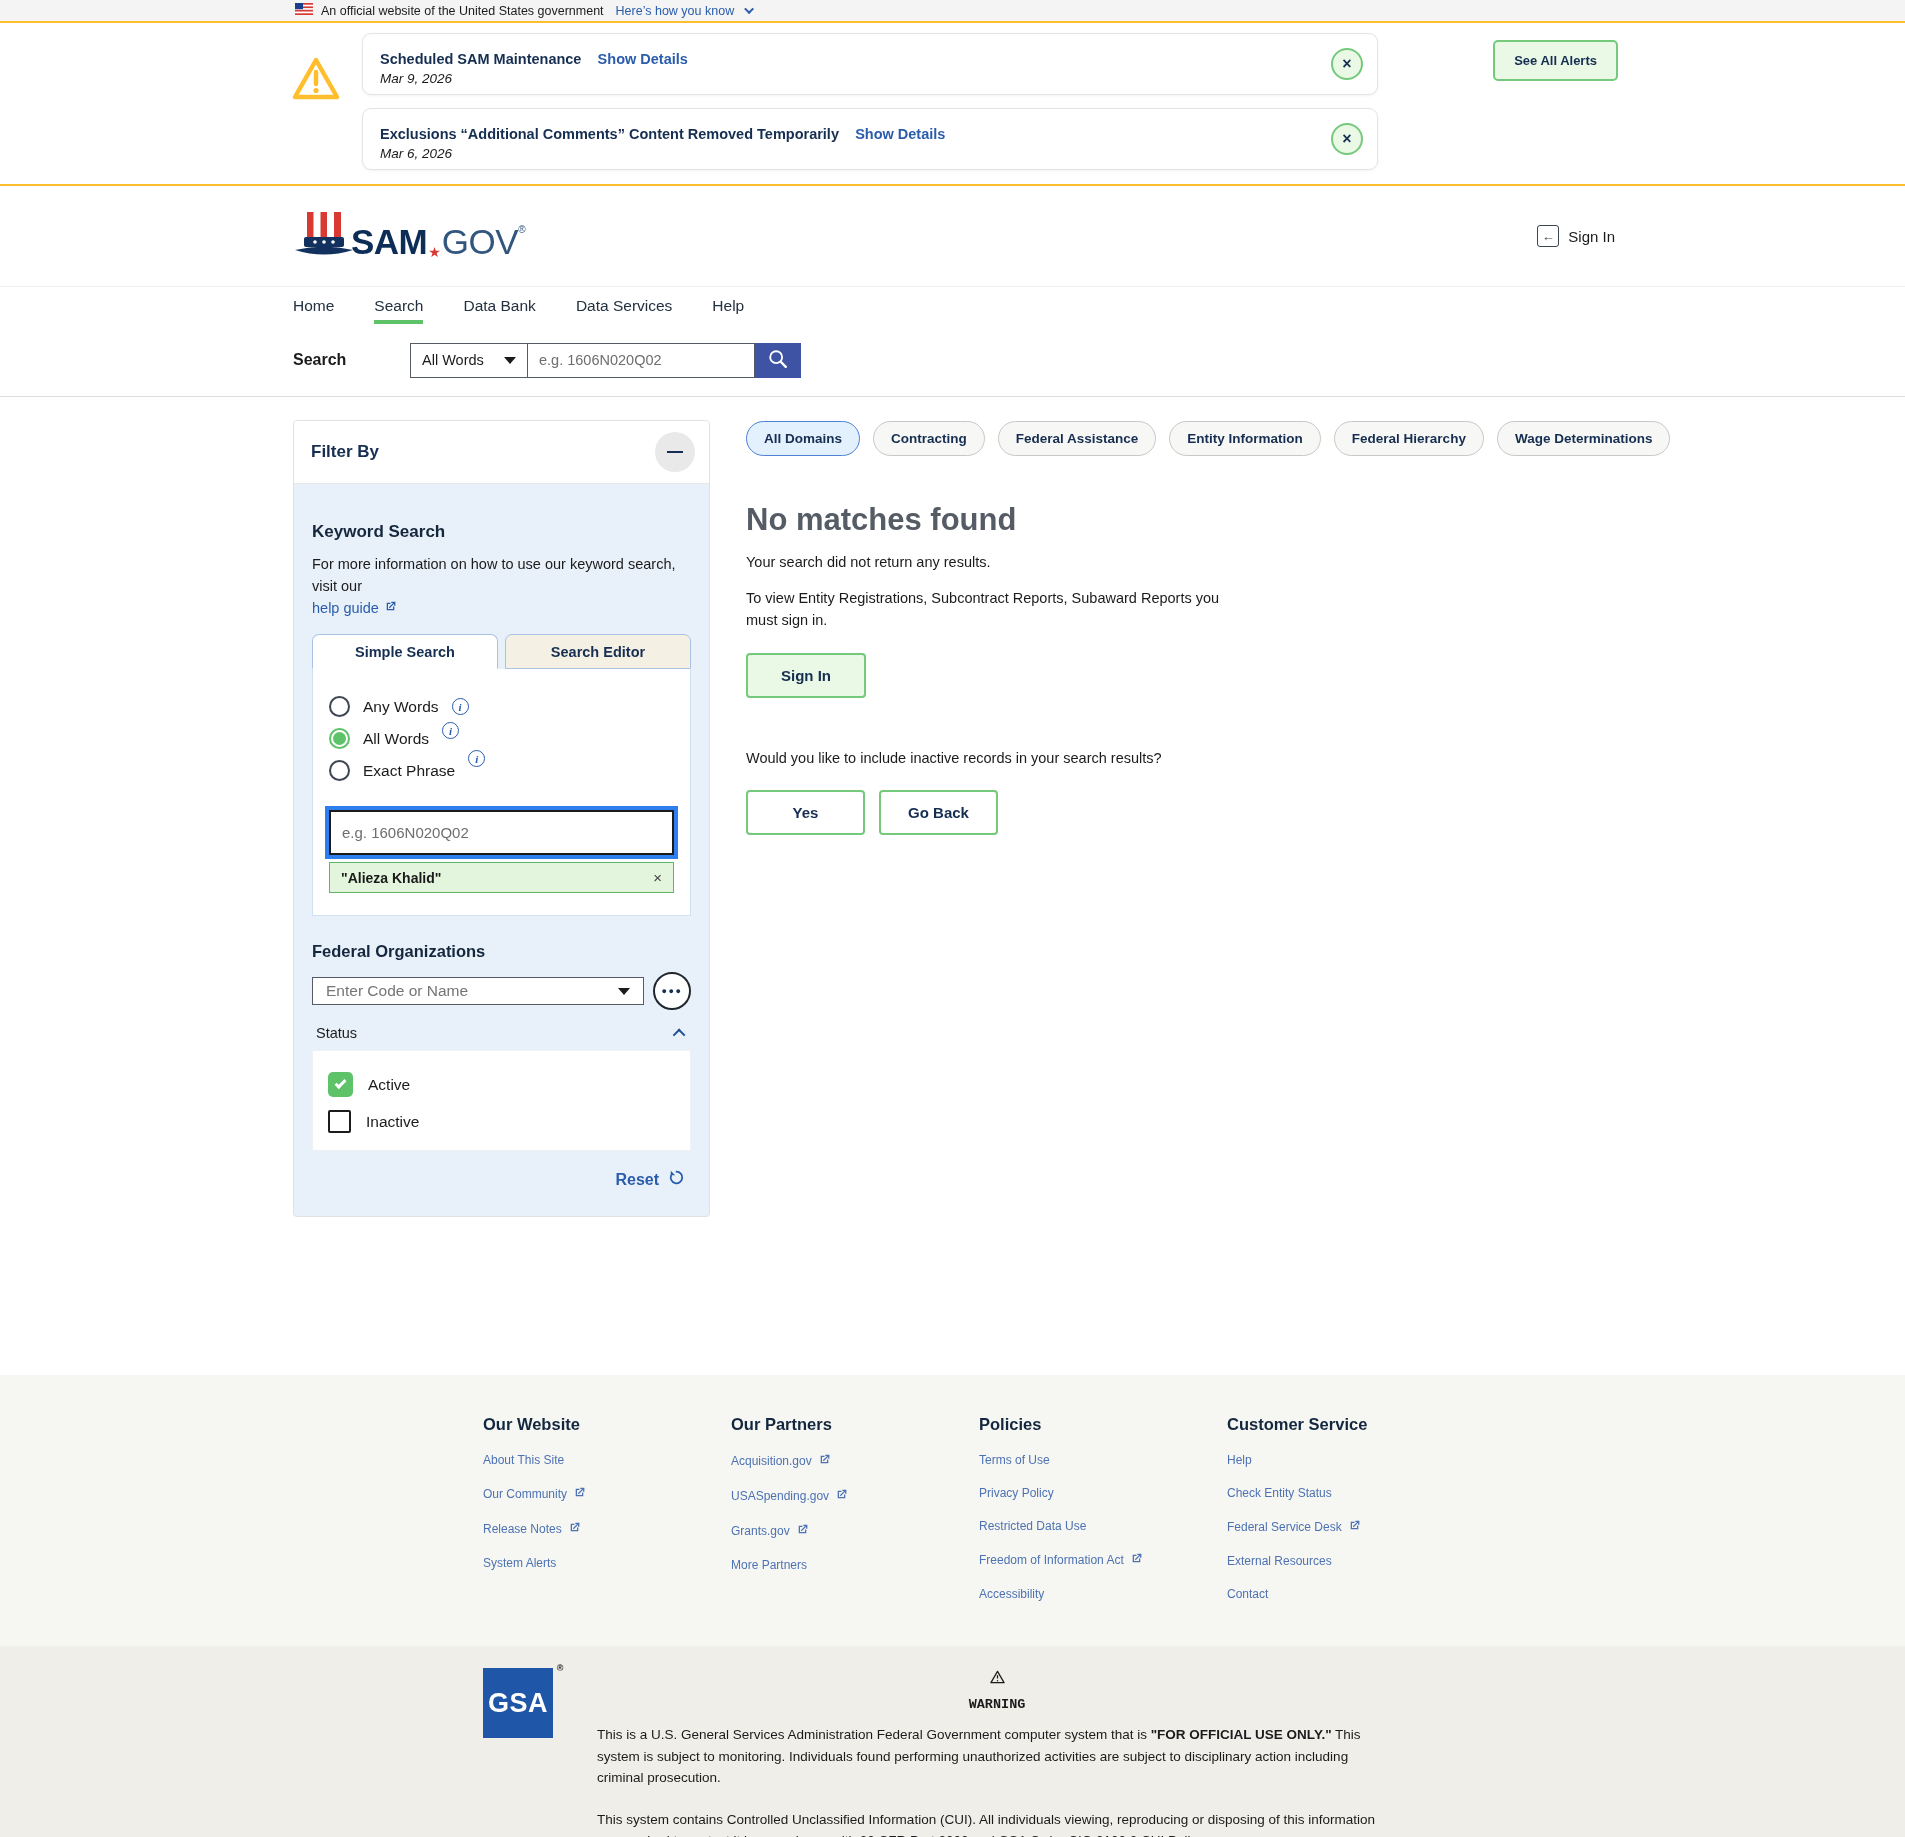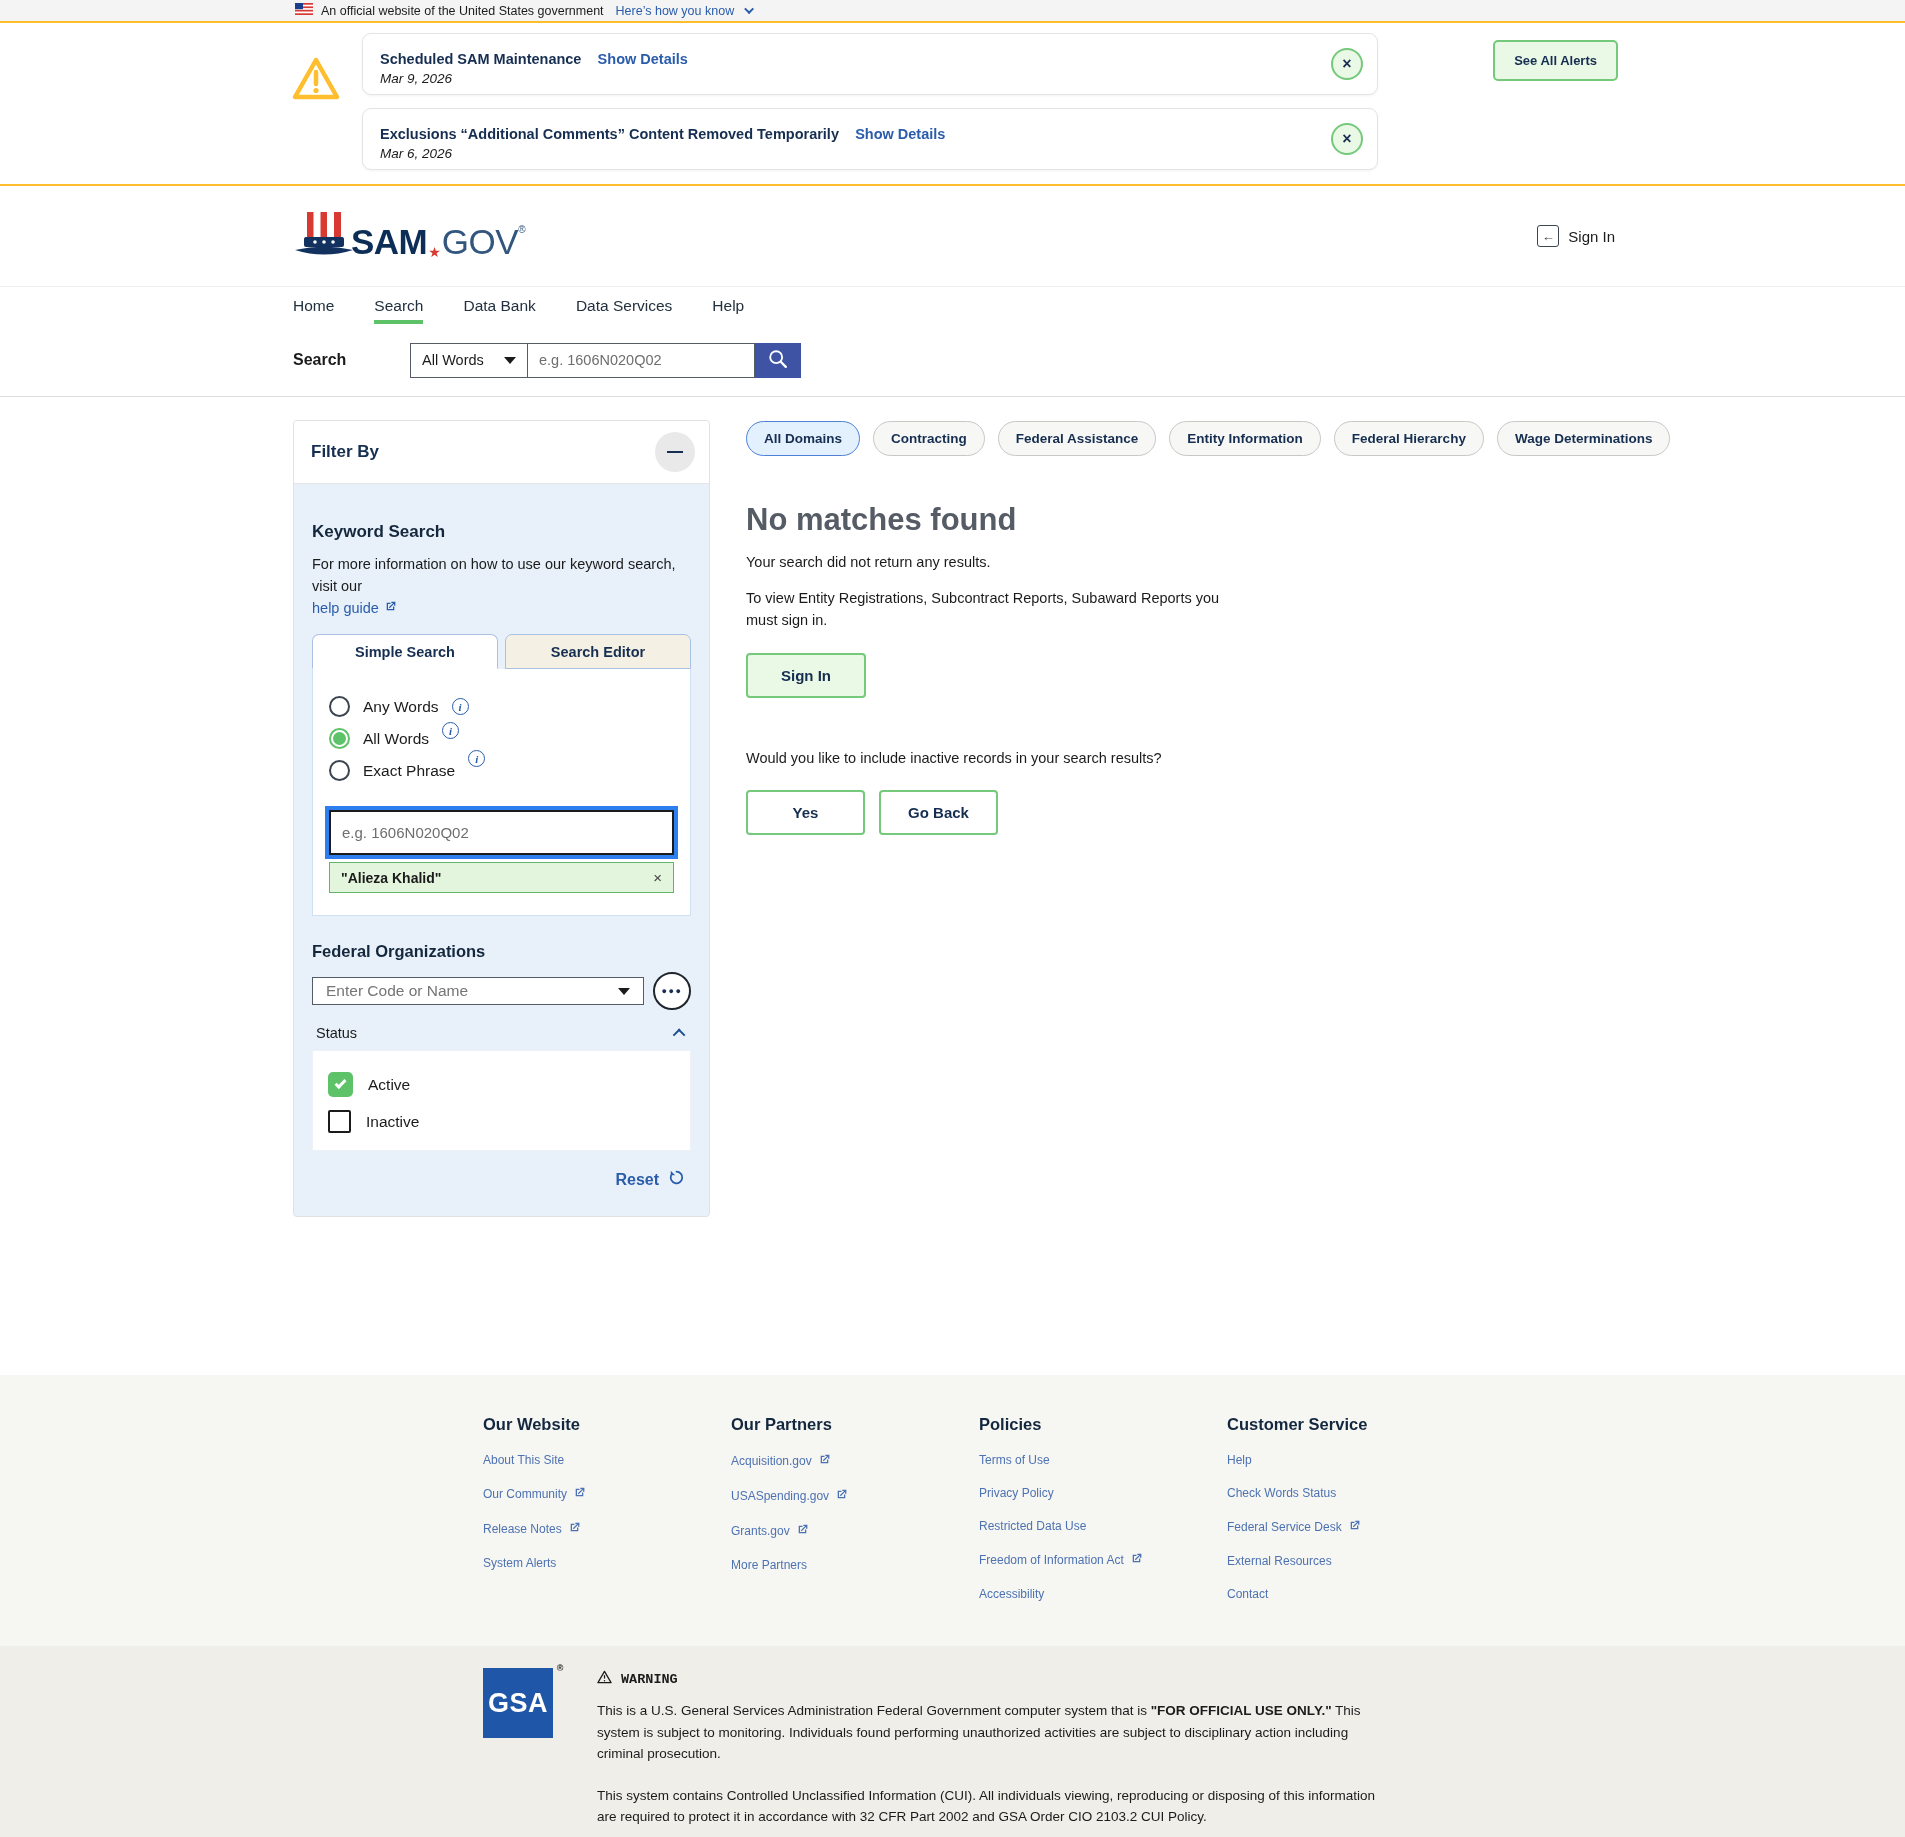--- a/index.html
+++ b/index.html
@@ -175,21 +175,21 @@
   .footer-links { background:#f6f6f2; padding:40px 0 26px 483px; display:grid; grid-template-columns:248px 248px 248px 310px; }
   .fcol h4 { font-size:16.5px; color:#13273f; margin:0 0 8px; }
   .flink { display:flex; align-items:center; gap:6px; color:#4d72b3; font-size:12px; margin:19px 0; cursor:pointer; }
   .gsa-section { background:#efeee9; padding:22px 0 26px 483px; display:flex; gap:44px; }
   .gsa-logo {
     width:70px;height:70px;background:#2056a7;color:#fff;display:flex;align-items:center;justify-content:center;
     font-weight:bold;font-size:27px;position:relative;flex:none; letter-spacing:0.5px;
   }
   .gsa-reg { position:absolute; top:-5px; right:-11px; font-size:9px; color:#1b1b1b; }
   .warn-block { width:800px; }
-  .warn-title { font-family:"Liberation Mono", monospace; font-weight:bold; font-size:13.5px; display:flex; align-items:center; gap:9px; margin:2px 0 12px; color:#1b1b1b; }
+  .warn-title { font-family:"Liberation Mono", monospace; font-weight:bold; font-size:13.5px; display:flex; align-items:center; gap:9px; margin:2px 0 12px; color:#1b1b1b;flex-direction:column; }
   .warn-p { font-size:13.5px; line-height:1.6; margin:0 0 20px; }
 </style>
 </head>
 <body>
 
 <div class="gov-banner">
   <span class="flag">
     <svg width="18" height="12">
         <rect width="18" height="12" fill="#ffffff"></rect>
         <g fill="#d83933">
@@ -472,21 +472,21 @@
     <a class="flink">
         <span>Accessibility</span>
       </a>
   </div>
   <div class="fcol">
     <h4>Customer Service</h4>
     <a class="flink">
         <span>Help</span>
       </a>
     <a class="flink">
-        <span>Check Words Status</span>
+        <span>Check Entity Status</span>
       </a>
     <a class="flink">
         <span>Federal Service Desk</span>
         <span class="ext-ic"><svg width="13" height="13" viewBox="0 0 24 24" fill="#4d72b3">
             <path d="M5 5h7v2.4H7.4v9.2h9.2V12H19v7H5z"></path>
             <path d="M13.5 3H21v7.5h-2.4V7.1l-8 8-1.7-1.7 8-8h-3.4z"></path>
           </svg></span>
       </a>
     <a class="flink">
         <span>External Resources</span>

